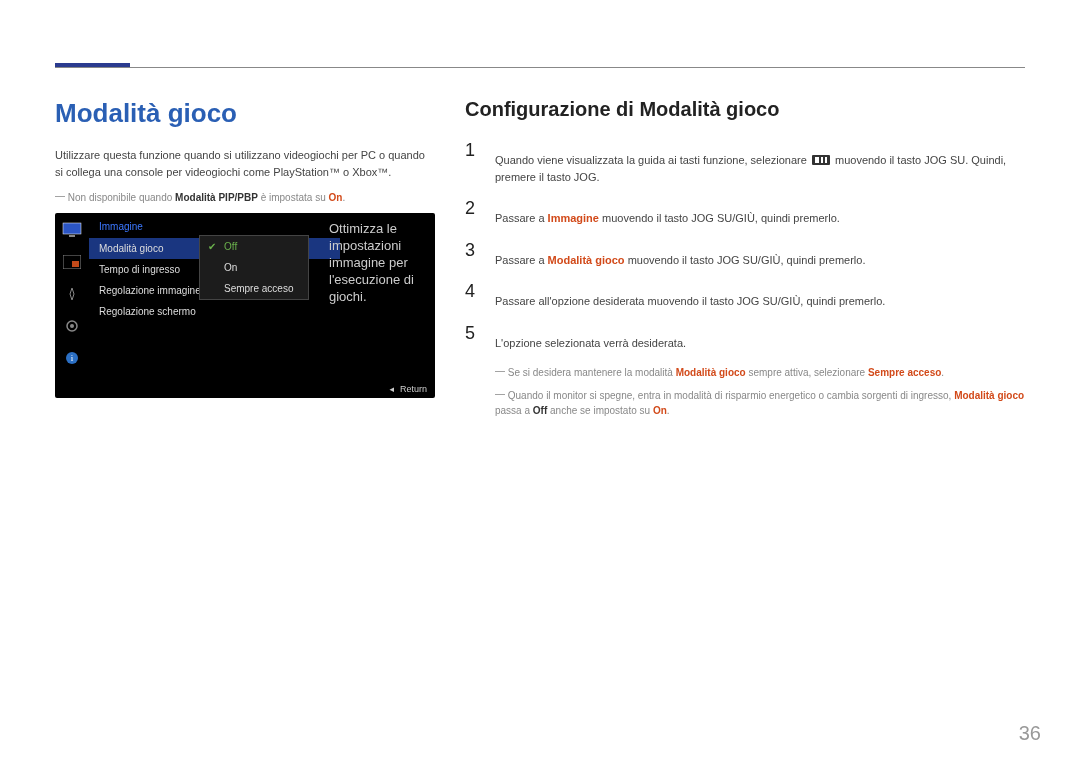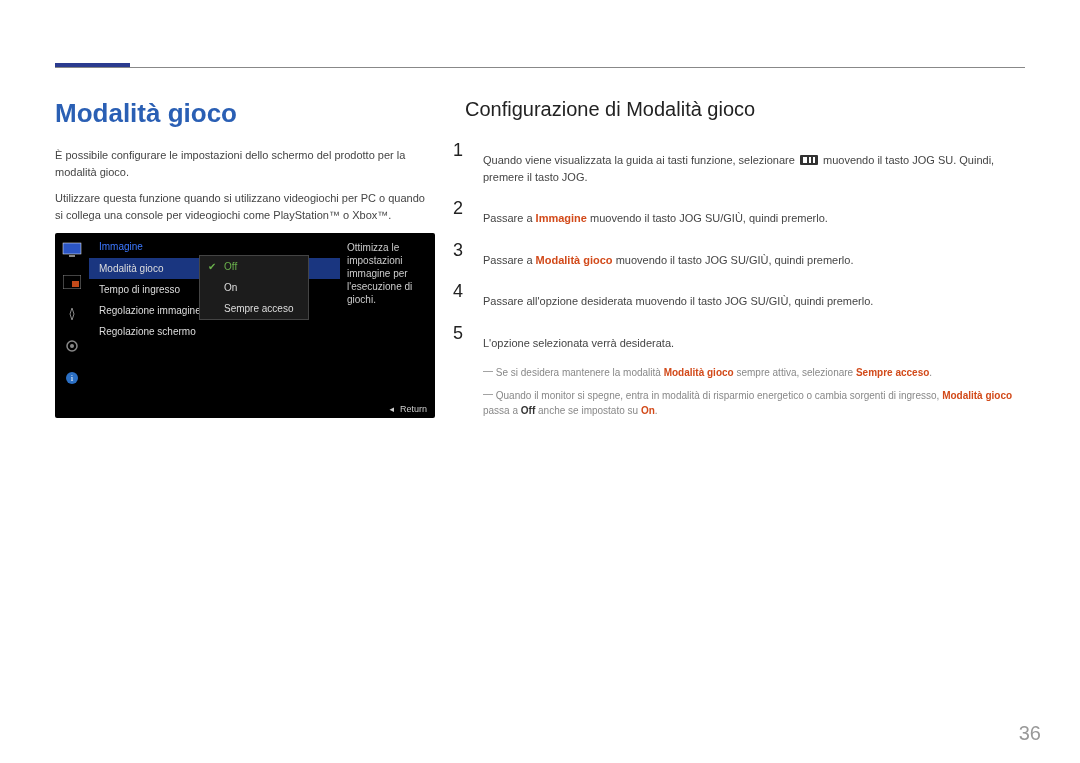--- a/index.html
+++ b/index.html
@@ -21,21 +21,21 @@
   .top-bar::before {
     content:"";
     position:absolute;
     left:0; bottom:0;
     width:75px;
     height:4px;
     background:#2a3b8f;
   }
   .page {
     display:flex;
-    gap:18px;
+    gap:30px;
   }
   .left-col { width:380px; flex-shrink:0; }
   .right-col { flex:1; }
   h1.title {
     color:#2a5fb4;
     font-size:26px;
     font-weight:bold;
     margin-bottom:18px;
   }
   .body-text {
@@ -108,43 +108,42 @@
     width:110px;
     background:#1c1c1c;
     border:1px solid #444;
   }
   .osd-sub-row { padding:5px 8px; display:flex; align-items:center; gap:4px;}
   .osd-sub-row.active .check { color:#6ab04c; font-size:10px; }
   .osd-sub-row.active .val { color:#6ab04c; }
   .check { width:12px; display:inline-block; }
   .osd-desc {
     position:absolute;
-    right:2px;
+    right:20px;
     top:8px;
     width:86px;
-    font-size:10px;
+    font-size:13px;
     line-height:1.3;
     color:#ccc;
   }
   .osd-footer {
     position:absolute;
     right:8px;
     bottom:4px;
     font-size:9px;
     color:#ccc;
     display:flex;
     align-items:center;
     gap:6px;
   }
   h2.subtitle {
     color:#222;
     font-size:20px;
-    font-weight:normal;
+    font-weight:bold;
     margin-bottom:20px;
-    margin-left:12px;
   }
   .steps { }
   .step {
     display:flex;
     gap:12px;
     margin-bottom:14px;
   }
   .step-num {
     font-size:18px;
     font-weight:300;
@@ -194,22 +193,25 @@
 </style>
 </head>
 <body>
 
 <div class="top-bar"></div>
 
 <div class="page">
 
   <div class="left-col">
     <h1 class="title">Modalità gioco</h1>
-    <p class="body-text">È possibile configurare le impostazioni dello schermo del prodotto per la modalità gioco.</p>
     <p class="body-text">Utilizzare questa funzione quando si utilizzano videogiochi per PC o quando si collega una console per videogiochi come PlayStation™ o Xbox™.</p>
+    <p class="note">
+      <span class="dash">―</span>
+      <span>Non disponibile quando </span><span class="bold">Modalità PIP/PBP</span><span> è impostata su </span><span class="accent">On</span><span>.</span>
+    </p>
 
     <div class="osd">
       <div class="osd-sidebar">
         <span class="osd-icon">
             <svg width="20" height="16" viewBox="0 0 20 16">
               <rect x="1" y="1" width="18" height="11" fill="#2b55c4" stroke="#fff" stroke-width="0.5"></rect>
               <rect x="7" y="13" width="6" height="2" fill="#888"></rect>
             </svg>
           </span>
         <span class="osd-icon">

